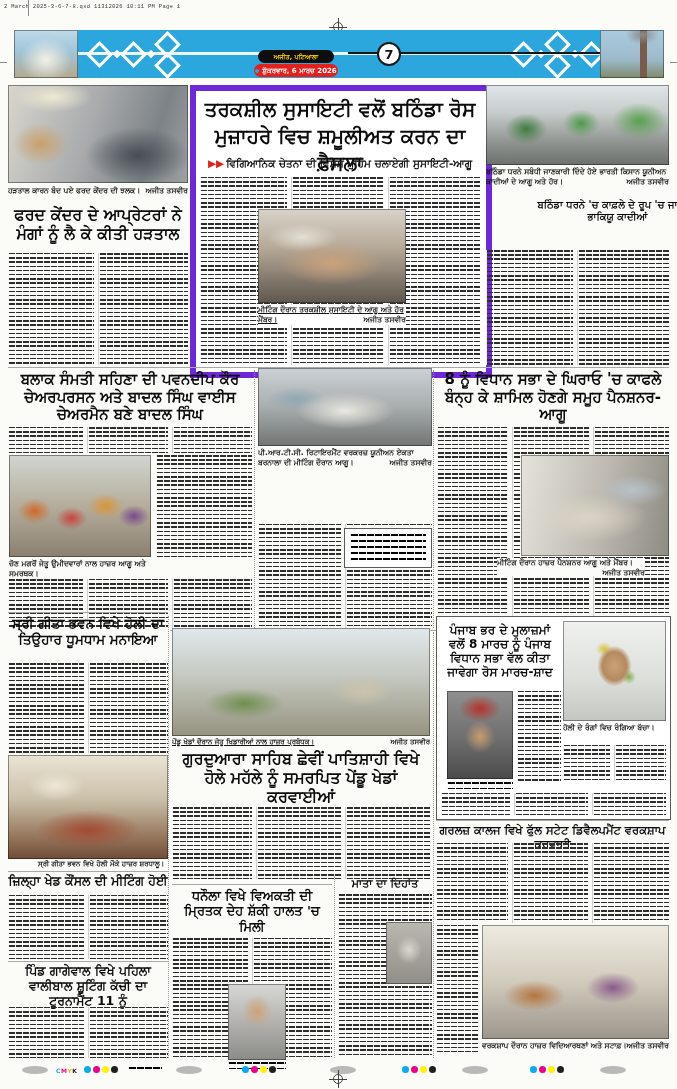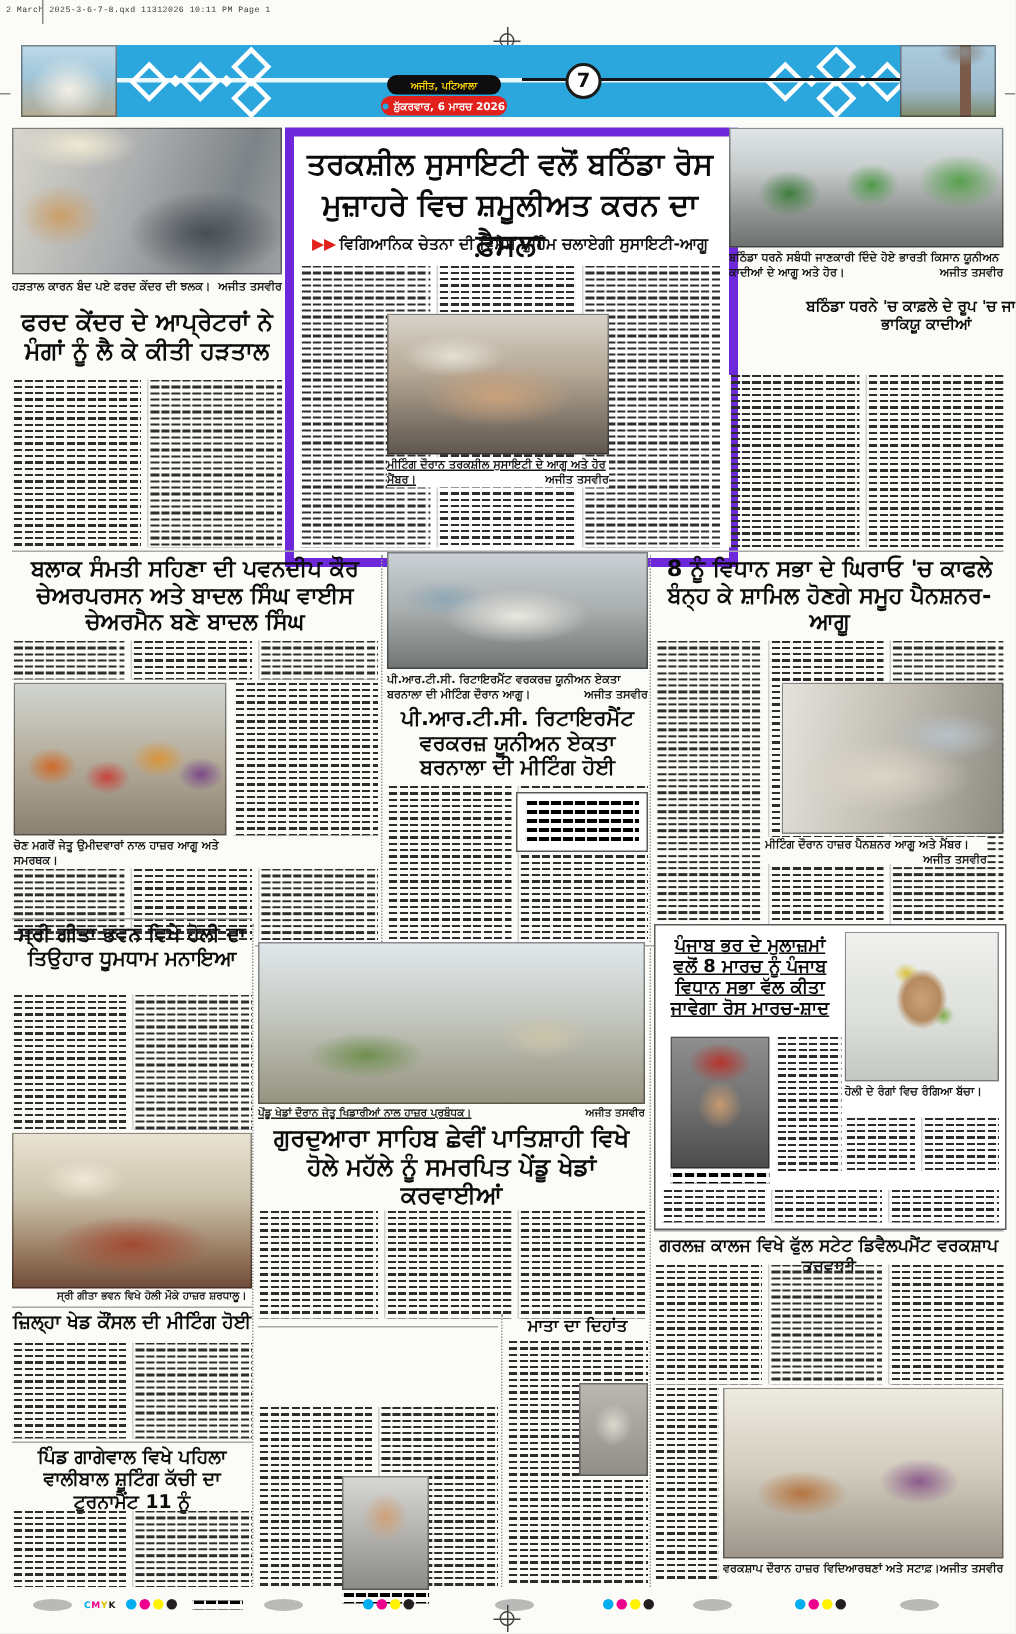--- a/index.html
+++ b/index.html
@@ -234,38 +234,37 @@
     <div class="col sim"></div>
     <div class="col sim"></div>
   </div>
   <div class="vrule" style="left:254px;top:370px;height:258px;"></div>
 
   <div class="ph ph-prtc abs" style="left:258px;top:368px;width:174px;height:78px;"></div>
   <div class="cap abs" style="left:258px;top:448px;width:174px;height:21px;">
     <span>ਪੀ.ਆਰ.ਟੀ.ਸੀ. ਰਿਟਾਇਰਮੈਂਟ ਵਰਕਰਜ਼ ਯੂਨੀਅਨ ਏਕਤਾ ਬਰਨਾਲਾ ਦੀ ਮੀਟਿੰਗ ਦੌਰਾਨ ਆਗੂ।</span>
     <span class="credit">ਅਜੀਤ ਤਸਵੀਰ</span>
   </div>
-  <div class="hl abs" style="left:258px;top:471px;width:174px;height:50px;font-size:14px;">ਪੀ.ਆਰ.ਟੀ.ਸੀ. ਰਿਟਾਇਰਮੈਂਟ ਵਰਕਰਜ਼ ਯੂਨੀਅਨ ਏਕਤਾ ਬਰਨਾਲਾ ਦੀ ਮੀਟਿੰਗ ਹੋਈ</div>
   <div class="cols abs" style="left:258px;top:524px;width:174px;height:104px;">
     <div class="col sim"></div>
     <div class="col sim"></div>
   </div>
   <div class="kbox abs" style="left:344px;top:528px;width:86px;height:38px;">
     <div class="sim-bold" style="position:absolute;left:5px;top:5px;right:5px;bottom:5px;"></div>
   </div>
   <div class="vrule" style="left:433px;top:370px;height:258px;"></div>
 
   <div class="hl abs" style="left:437px;top:371px;width:232px;height:52px;font-size:15px;">8 ਨੂੰ ਵਿਧਾਨ ਸਭਾ ਦੇ ਘਿਰਾਓ 'ਚ ਕਾਫਲੇ ਬੰਨ੍ਹ ਕੇ ਸ਼ਾਮਿਲ ਹੋਣਗੇ ਸਮੂਹ ਪੈਨਸ਼ਨਰ-ਆਗੂ</div>
   <div class="cols abs" style="left:437px;top:427px;width:232px;height:201px;">
     <div class="col sim"></div>
     <div class="col sim"></div>
     <div class="col sim"></div>
   </div>
   <div class="ph ph-pension abs" style="left:521px;top:455px;width:148px;height:101px;"></div>
-  <div class="cap abs" style="left:510px;top:558px;width:148px;height:18px;background:#fbfbf8;">
+  <div class="cap abs" style="left:497px;top:558px;width:148px;height:18px;background:#fbfbf8;">
     <span>ਮੀਟਿੰਗ ਦੌਰਾਨ ਹਾਜ਼ਰ ਪੈਨਸ਼ਨਰ ਆਗੂ ਅਤੇ ਮੈਂਬਰ।</span>
     <span class="credit">ਅਜੀਤ ਤਸਵੀਰ</span>
   </div>
 
   <div class="hrule" style="left:170px;top:630px;width:499px;"></div>
   <div class="hrule" style="left:8px;top:612px;width:160px;"></div>
 
   <div class="hl abs" style="left:8px;top:616px;width:160px;height:44px;font-size:13.5px;">ਸ੍ਰੀ ਗੀਤਾ ਭਵਨ ਵਿਖੇ ਹੋਲੀ ਦਾ ਤਿਉਹਾਰ ਧੂਮਧਾਮ ਮਨਾਇਆ</div>
   <div class="cols abs" style="left:8px;top:663px;width:160px;height:90px;">
     <div class="col sim"></div>
@@ -295,37 +294,38 @@
     <span class="credit">ਅਜੀਤ ਤਸਵੀਰ</span>
   </div>
   <div class="hl abs" style="left:172px;top:750px;width:258px;height:54px;font-size:16px;">ਗੁਰਦੁਆਰਾ ਸਾਹਿਬ ਛੇਵੀਂ ਪਾਤਿਸ਼ਾਹੀ ਵਿਖੇ ਹੋਲੇ ਮਹੱਲੇ ਨੂੰ ਸਮਰਪਿਤ ਪੇਂਡੂ ਖੇਡਾਂ ਕਰਵਾਈਆਂ</div>
   <div class="cols abs" style="left:172px;top:807px;width:258px;height:72px;">
     <div class="col sim"></div>
     <div class="col sim"></div>
     <div class="col sim"></div>
   </div>
 
   <div class="hrule" style="left:172px;top:884px;width:160px;"></div>
+  <div class="hl abs" style="left:172px;top:888px;width:160px;height:46px;font-size:13px;">ਧਨੌਲਾ ਵਿਖੇ ਵਿਅਕਤੀ ਦੀ ਮ੍ਰਿਤਕ ਦੇਹ ਸ਼ੱਕੀ ਹਾਲਤ 'ਚ ਮਿਲੀ</div>
   <div class="cols abs" style="left:172px;top:938px;width:160px;height:120px;">
     <div class="col sim"></div>
     <div class="col sim"></div>
   </div>
   <div class="ph ph-dman abs" style="left:228px;top:984px;width:58px;height:76px;"></div>
   <div class="abs sim-bold" style="left:228px;top:1062px;width:58px;height:7px;"></div>
   <div class="vrule" style="left:334px;top:876px;height:182px;"></div>
 
   <div class="hl abs" style="left:338px;top:878px;width:94px;height:14px;font-size:11px;">ਮਾਤਾ ਦਾ ਦਿਹਾਂਤ</div>
   <div class="cols abs" style="left:338px;top:894px;width:94px;height:164px;">
     <div class="col sim"></div>
   </div>
   <div class="ph ph-mata abs" style="left:386px;top:922px;width:46px;height:62px;"></div>
   <div class="vrule" style="left:433px;top:632px;height:426px;"></div>
 
   <div class="kbox abs" style="left:436px;top:616px;width:233px;height:202px;">
-    <div class="hl" style="position:absolute;left:4px;top:6px;width:118px;font-size:12px;text-decoration:underline;">ਪੰਜਾਬ ਭਰ ਦੇ ਮੁਲਾਜ਼ਮਾਂ ਵਲੋਂ 8 ਮਾਰਚ ਨੂੰ ਪੰਜਾਬ ਵਿਧਾਨ ਸਭਾ ਵੱਲ ਕੀਤਾ ਜਾਵੇਗਾ ਰੋਸ ਮਾਰਚ-ਸ਼ਾਦ</div>
+    <div class="hl" style="position:absolute;left:4px;top:6px;width:118px;font-size:12px;">ਪੰਜਾਬ ਭਰ ਦੇ ਮੁਲਾਜ਼ਮਾਂ ਵਲੋਂ 8 ਮਾਰਚ ਨੂੰ ਪੰਜਾਬ ਵਿਧਾਨ ਸਭਾ ਵੱਲ ਕੀਤਾ ਜਾਵੇਗਾ ਰੋਸ ਮਾਰਚ-ਸ਼ਾਦ</div>
     <div class="ph ph-child" style="left:126px;top:4px;width:103px;height:100px;"></div>
     <div class="cap" style="position:absolute;left:126px;top:106px;width:103px;height:18px;">
       <span>ਹੋਲੀ ਦੇ ਰੰਗਾਂ ਵਿਚ ਰੰਗਿਆ ਬੱਚਾ।</span>
     </div>
     <div class="ph ph-shaad" style="left:10px;top:74px;width:66px;height:88px;"></div>
     <div class="sim-bold" style="position:absolute;left:10px;top:165px;width:66px;height:7px;"></div>
     <div class="cols" style="position:absolute;left:80px;top:74px;width:44px;height:90px;">
       <div class="col sim"></div>
     </div>
     <div class="cols" style="position:absolute;left:126px;top:128px;width:103px;height:36px;">

